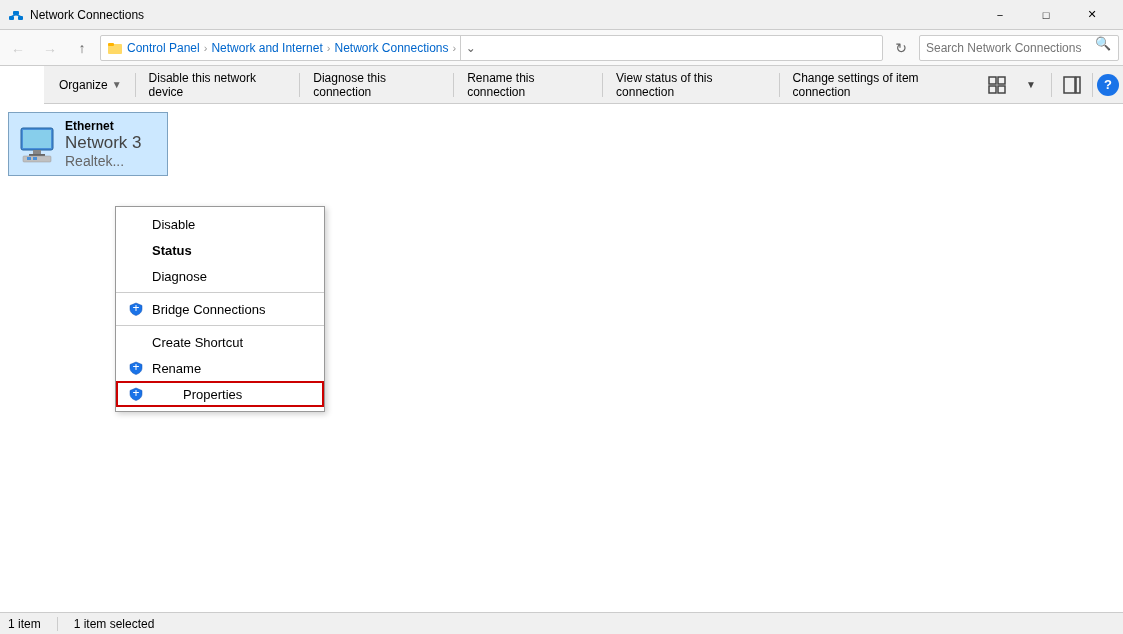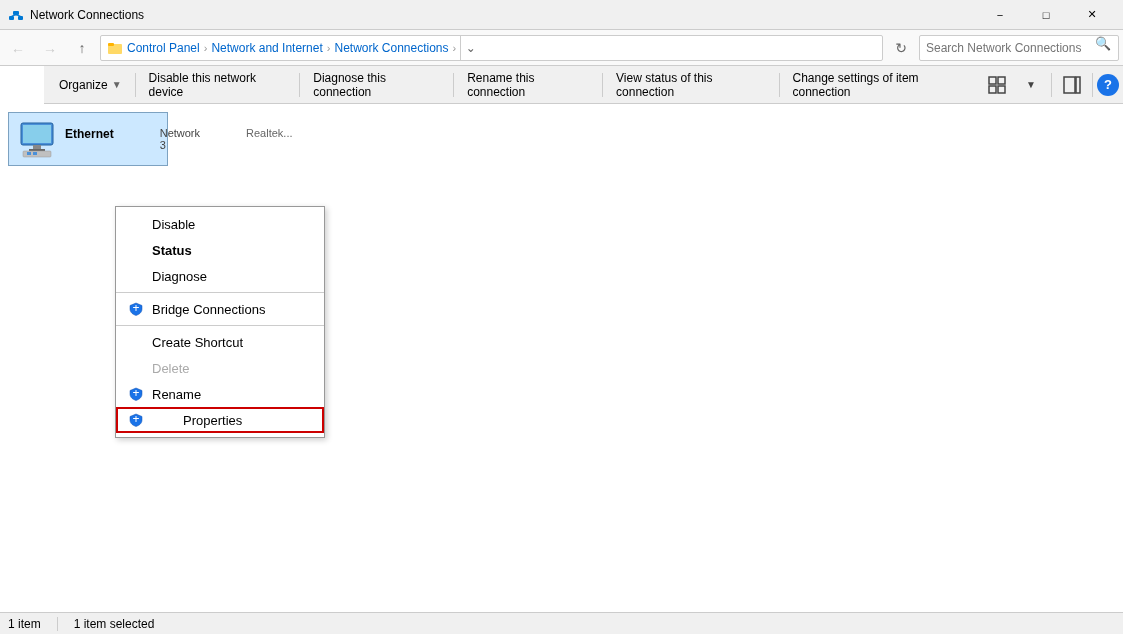--- a/index.html
+++ b/index.html
@@ -82,24 +82,24 @@
 
     
     .adapter-item {
       display: flex; align-items: center; gap: 8px;
       width: 160px; padding: 6px 8px;
       background: #cce8ff; border: 1px solid #7da2c1;
       position: absolute; top: 8px; left: 8px;
       cursor: pointer;
     }
     .adapter-icon { width: 40px; height: 40px; display: flex; align-items: center; justify-content: center; }
-    .adapter-info { display: flex; flex-direction: row; gap: 46px; }
+    .adapter-info { display: flex; flex-direction: column; }
     .adapter-name { font-size: 12px; font-weight: bold; color: #000; }
-    .adapter-network { font-size: 11px; color: #444; }
-    .adapter-driver { font-size: 11px; color: #666; }
+    .adapter-network { font-size: 17px; color: #444; }
+    .adapter-driver { font-size: 14px; color: #666; }
 
     
     .context-menu {
       position: absolute; top: 102px; left: 115px;
       width: 210px; background: #fff;
       border: 1px solid #999; box-shadow: 2px 2px 6px rgba(0,0,0,0.2);
       z-index: 100; padding: 4px 0;
     }
     .ctx-item {
       display: flex; align-items: center; height: 26px; padding: 0 12px; gap: 8px;
@@ -271,24 +271,20 @@
           <rect x="6.5" y="3" width="1" height="6" fill="#fff" rx="0.5"></rect>
         </svg>
       </span>
       <span>Bridge Connections</span>
     </div>
     <div class="ctx-sep"></div>
     <div class="ctx-item">
       <span style="width:16px;"></span>
       <span>Create Shortcut</span>
     </div>
-    <div class="ctx-item disabled">
-      <span style="width:16px;"></span>
-      <span>Delete</span>
-    </div>
     <div class="ctx-item">
       <span class="ctx-shield">
         <svg class="shield-svg" viewBox="0 0 14 14">
           <path d="M7 1 L13 3.5 L13 7 C13 10.5 10 12.5 7 13.5 C4 12.5 1 10.5 1 7 L1 3.5 Z" fill="#1a73e8" stroke="#1050b0" stroke-width="0.5"></path>
           <rect x="4" y="5" width="6" height="1" fill="#fff" rx="0.5"></rect>
           <rect x="6.5" y="3" width="1" height="6" fill="#fff" rx="0.5"></rect>
         </svg>
       </span>
       <span>Rename</span>
     </div>

